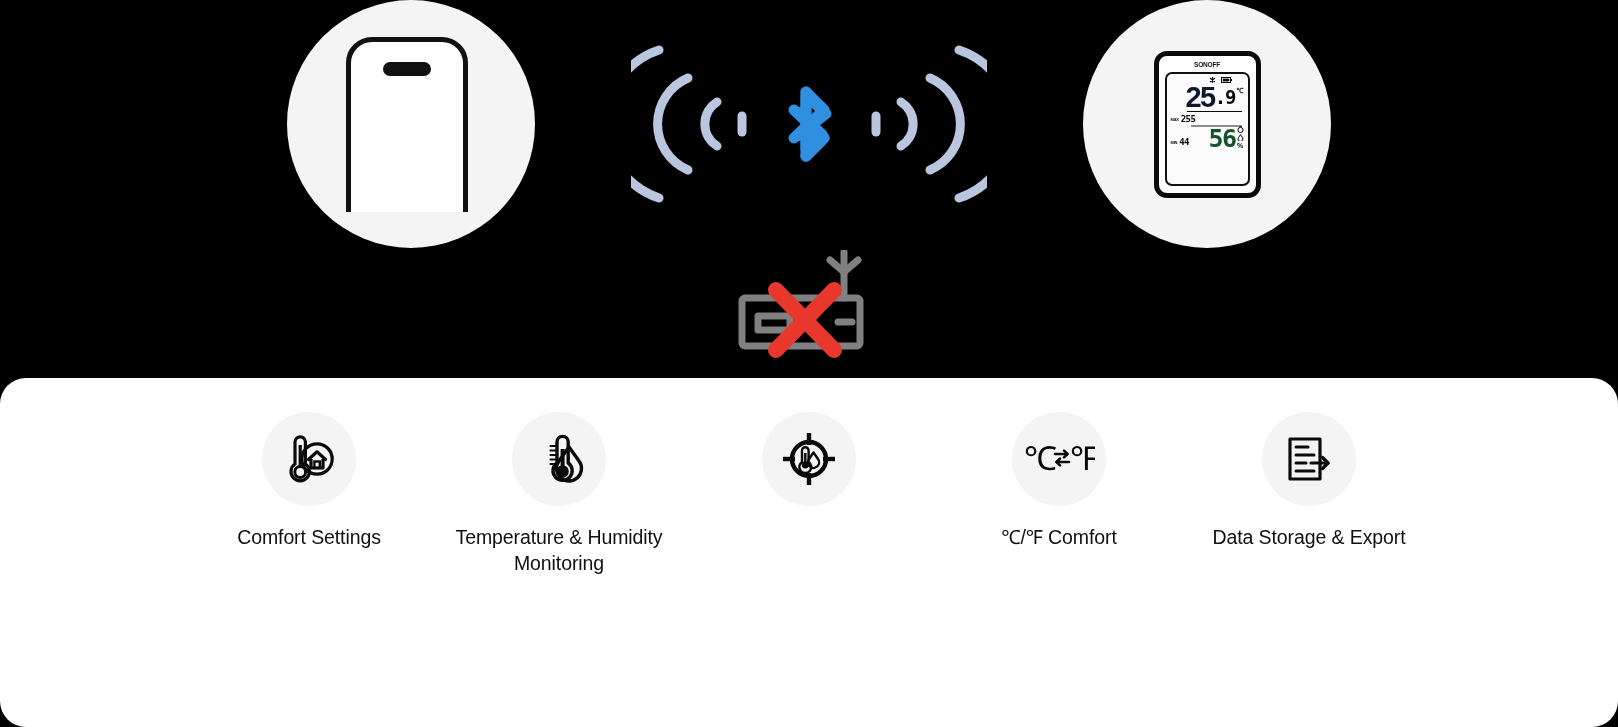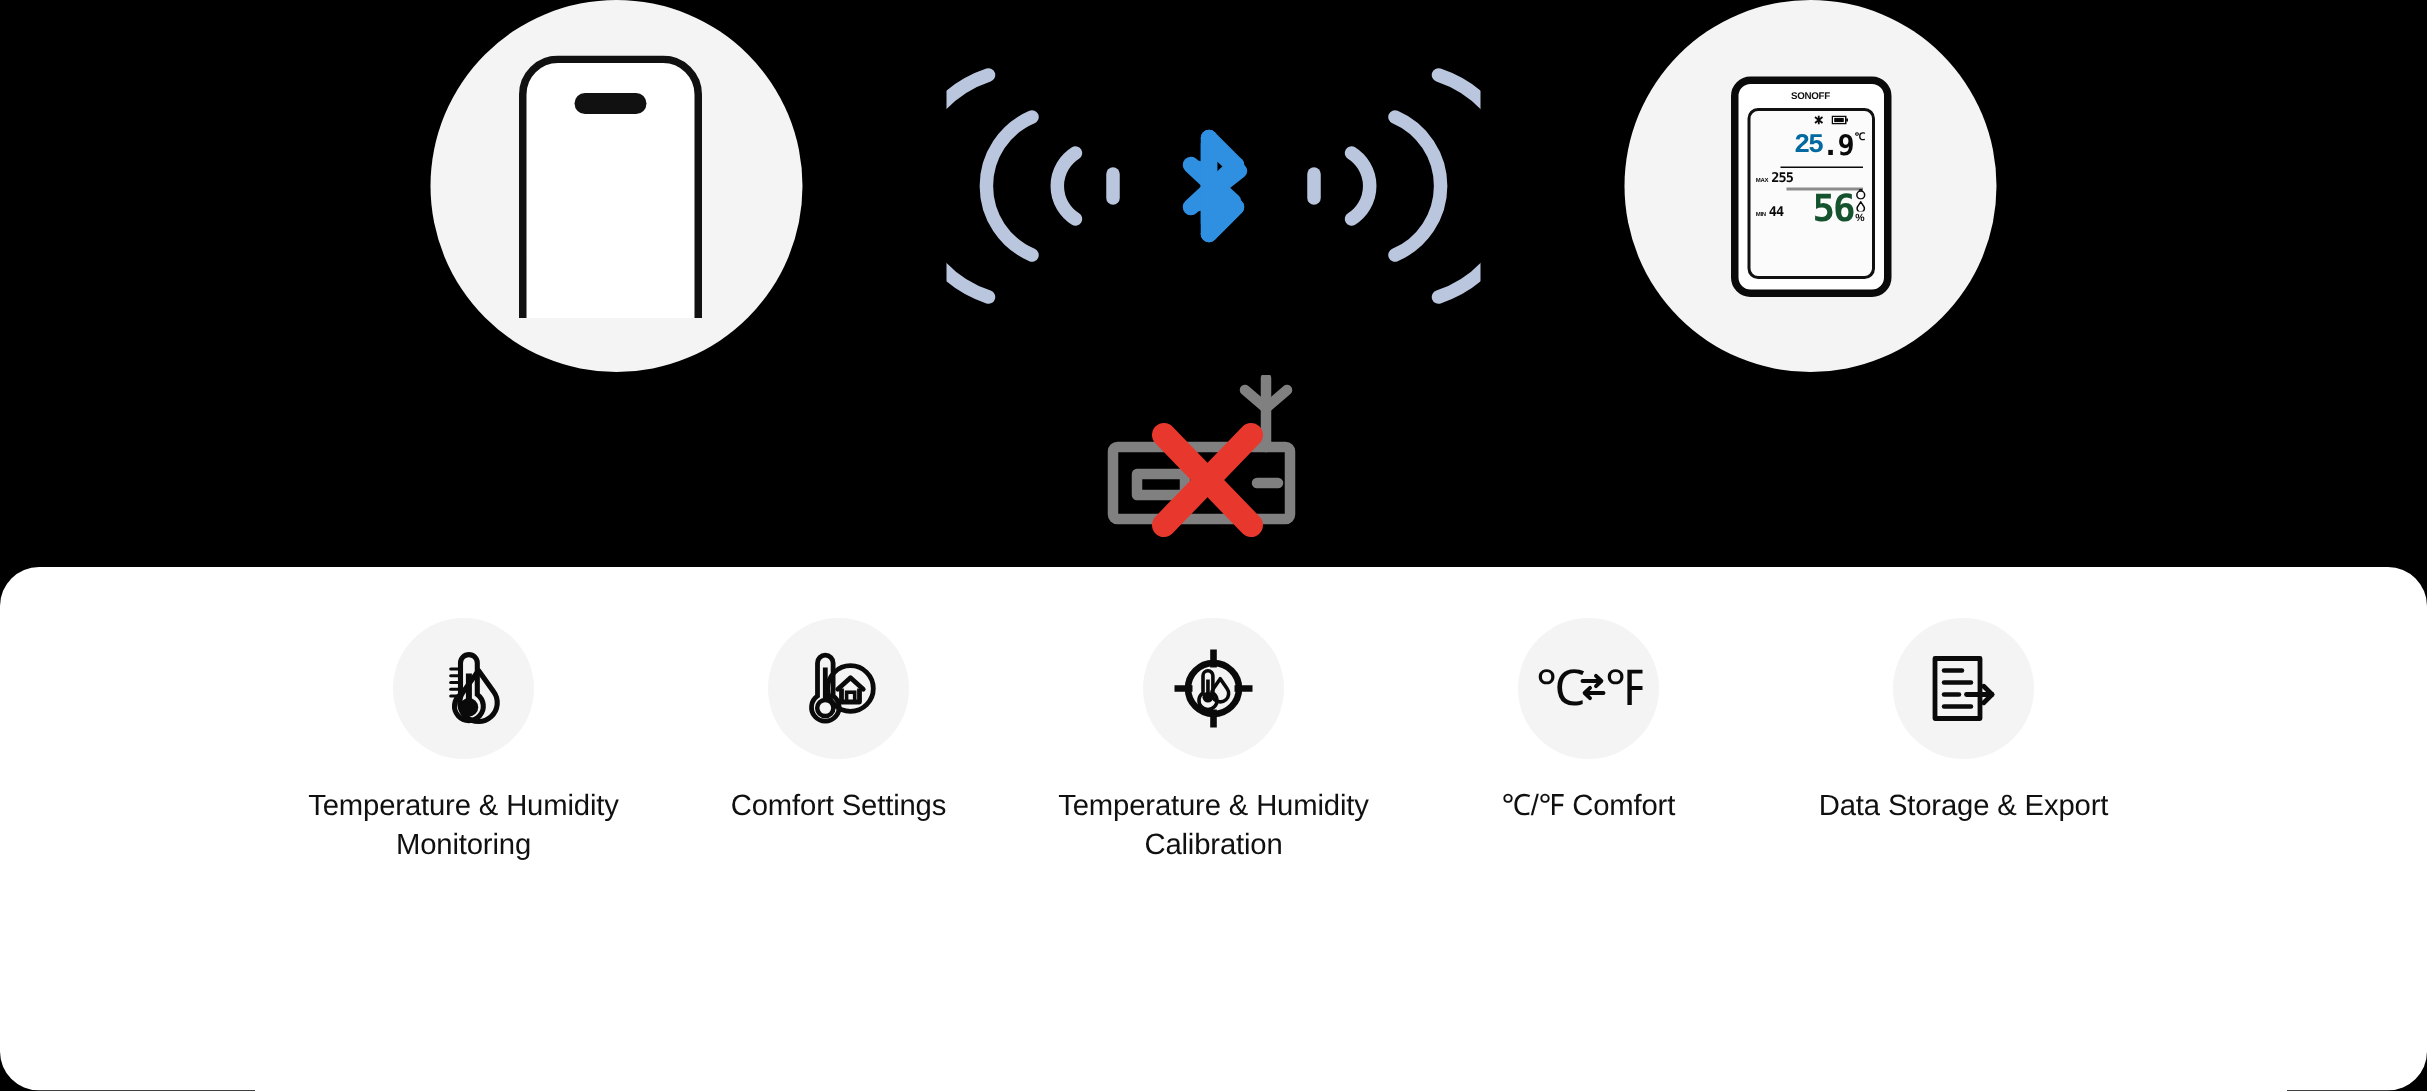--- a/index.html
+++ b/index.html
@@ -228,26 +228,26 @@
     height: 7px;
     padding-right: 12px;
   }
   .lcd-temp-row {
     display: flex;
     align-items: flex-start;
     justify-content: flex-end;
     margin-top: 1px;
   }
   .lcd-big {
-    font-family: Liberation Mono, monospace;
-    font-weight: 700;
-    font-size: 18px;
+    font-family: Liberation Sans, sans-serif;
+    font-weight: 700;
+    font-size: 29px;
     line-height: 25px;
     letter-spacing: -1.5px;
-    color: #0369a1;
+    color: #0f172a;
   }
   .lcd-dec {
     font-family: "DejaVu Sans Mono", monospace;
     font-weight: 700;
     font-size: 19px;
     line-height: 25px;
     letter-spacing: -1px;
     color: #0a0a0a;
     align-self: flex-end;
   }
@@ -452,68 +452,67 @@
   </div>
 
   <div class="card">
 
 
     <div class="features">
 
       <div class="feature">
         <div class="feature-icon">
           <svg width="56" height="56" viewBox="0 0 56 56">
+            <path d="M14 11 a5.2 5.2 0 0 1 10.4 0 v22 a9.2 9.2 0 1 1 -10.4 0 Z" fill="none" stroke="#0a0a0a" stroke-width="3.2"></path>
+            <circle cx="19.2" cy="41" r="5.4" fill="none" stroke="#0a0a0a" stroke-width="3"></circle>
+            <rect x="17.6" y="14" width="3.2" height="22" fill="#0a0a0a"></rect>
+            <circle cx="36" cy="28" r="15.2" fill="none" stroke="#0a0a0a" stroke-width="3.2"></circle>
+            <path d="M27.5 28.5 L36 20.8 L44.5 28.5" fill="none" stroke="#0a0a0a" stroke-width="3.2" stroke-linejoin="round" stroke-linecap="round"></path>
+            <path d="M30 28 v9 h12 v-9" fill="none" stroke="#0a0a0a" stroke-width="3.2" stroke-linejoin="round"></path>
+            <rect x="33.4" y="30.5" width="5.4" height="6.5" fill="none" stroke="#0a0a0a" stroke-width="2.4"></rect>
+          </svg>
+        </div>
+        <div class="feature-label">Comfort Settings</div>
+      </div>
+
+      <div class="feature">
+        <div class="feature-icon">
+          <svg width="56" height="56" viewBox="0 0 56 56">
             <path d="M38 16 L48 30 A12.5 12.5 0 1 1 28 30 Z" fill="none" stroke="#0a0a0a" stroke-width="3.4" stroke-linejoin="round"></path>
             <path d="M26 11 a5.6 5.6 0 0 1 11.2 0 v21 a9.6 9.6 0 1 1 -11.2 0 Z" fill="none" stroke="#0a0a0a" stroke-width="3.4"></path>
             <circle cx="31.6" cy="40.5" r="6.2" fill="#0a0a0a"></circle>
             <rect x="29.6" y="18" width="4" height="20" fill="#0a0a0a"></rect>
             <g stroke="#0a0a0a" stroke-width="2.1" stroke-linecap="round">
               <path d="M19.5 15 h5"></path>
                 <path d="M19.5 19.5 h5"></path>
                 <path d="M19.5 24 h5"></path>
               <path d="M19.5 28.5 h5"></path>
                 <path d="M19.5 33 h5"></path>
             </g>
           </svg>
         </div>
         <div class="feature-label">Temperature &amp; Humidity Monitoring</div>
-      </div>
-
-      <div class="feature">
-        <div class="feature-icon">
-          <svg width="56" height="56" viewBox="0 0 56 56">
-            <path d="M14 11 a5.2 5.2 0 0 1 10.4 0 v22 a9.2 9.2 0 1 1 -10.4 0 Z" fill="none" stroke="#0a0a0a" stroke-width="3.2"></path>
-            <circle cx="19.2" cy="41" r="5.4" fill="none" stroke="#0a0a0a" stroke-width="3"></circle>
-            <rect x="17.6" y="14" width="3.2" height="22" fill="#0a0a0a"></rect>
-            <circle cx="36" cy="28" r="15.2" fill="none" stroke="#0a0a0a" stroke-width="3.2"></circle>
-            <path d="M27.5 28.5 L36 20.8 L44.5 28.5" fill="none" stroke="#0a0a0a" stroke-width="3.2" stroke-linejoin="round" stroke-linecap="round"></path>
-            <path d="M30 28 v9 h12 v-9" fill="none" stroke="#0a0a0a" stroke-width="3.2" stroke-linejoin="round"></path>
-            <rect x="33.4" y="30.5" width="5.4" height="6.5" fill="none" stroke="#0a0a0a" stroke-width="2.4"></rect>
-          </svg>
-        </div>
-        <div class="feature-label">Comfort Settings</div>
       </div>
 
       <div class="feature">
         <div class="feature-icon">
           <svg width="56" height="56" viewBox="0 0 56 56">
             <circle cx="28" cy="28" r="17" fill="none" stroke="#0a0a0a" stroke-width="4.4"></circle>
             <g stroke="#0a0a0a" stroke-width="4.4" stroke-linecap="butt">
               <path d="M28 2 v12"></path>
                 <path d="M28 42 v12"></path>
               <path d="M2 28 h12"></path>
                 <path d="M42 28 h12"></path>
             </g>
             <path d="M32.5 21.5 L37 28 A5.6 5.6 0 1 1 28 28 Z" fill="none" stroke="#0a0a0a" stroke-width="2.4" stroke-linejoin="round"></path>
             <path d="M21 19.5 a3.3 3.3 0 0 1 6.6 0 v11.5 a6 6 0 1 1 -6.6 0 Z" fill="none" stroke="#0a0a0a" stroke-width="2.4"></path>
             <circle cx="24.3" cy="33.8" r="3.6" fill="#0a0a0a"></circle>
             <rect x="23.1" y="22" width="2.4" height="11" fill="#0a0a0a"></rect>
           </svg>
         </div>
-        <div class="feature-label">Temperature &amp; Humidity Calibration</div>
       </div>
 
       <div class="feature">
         <div class="feature-icon">
           <svg width="72" height="48" viewBox="0 0 72 48">
             <text x="1" y="35" font-family="Liberation Sans, sans-serif" font-size="33" font-weight="400" fill="#0a0a0a">℃</text>
             <g stroke="#0a0a0a" stroke-width="2.6" fill="none" stroke-linecap="round" stroke-linejoin="round">
               <path d="M32 19 h12"></path>
               <path d="M41 15.6 L44.6 19 L41 22.4"></path>
               <path d="M46 27 h-12"></path>

